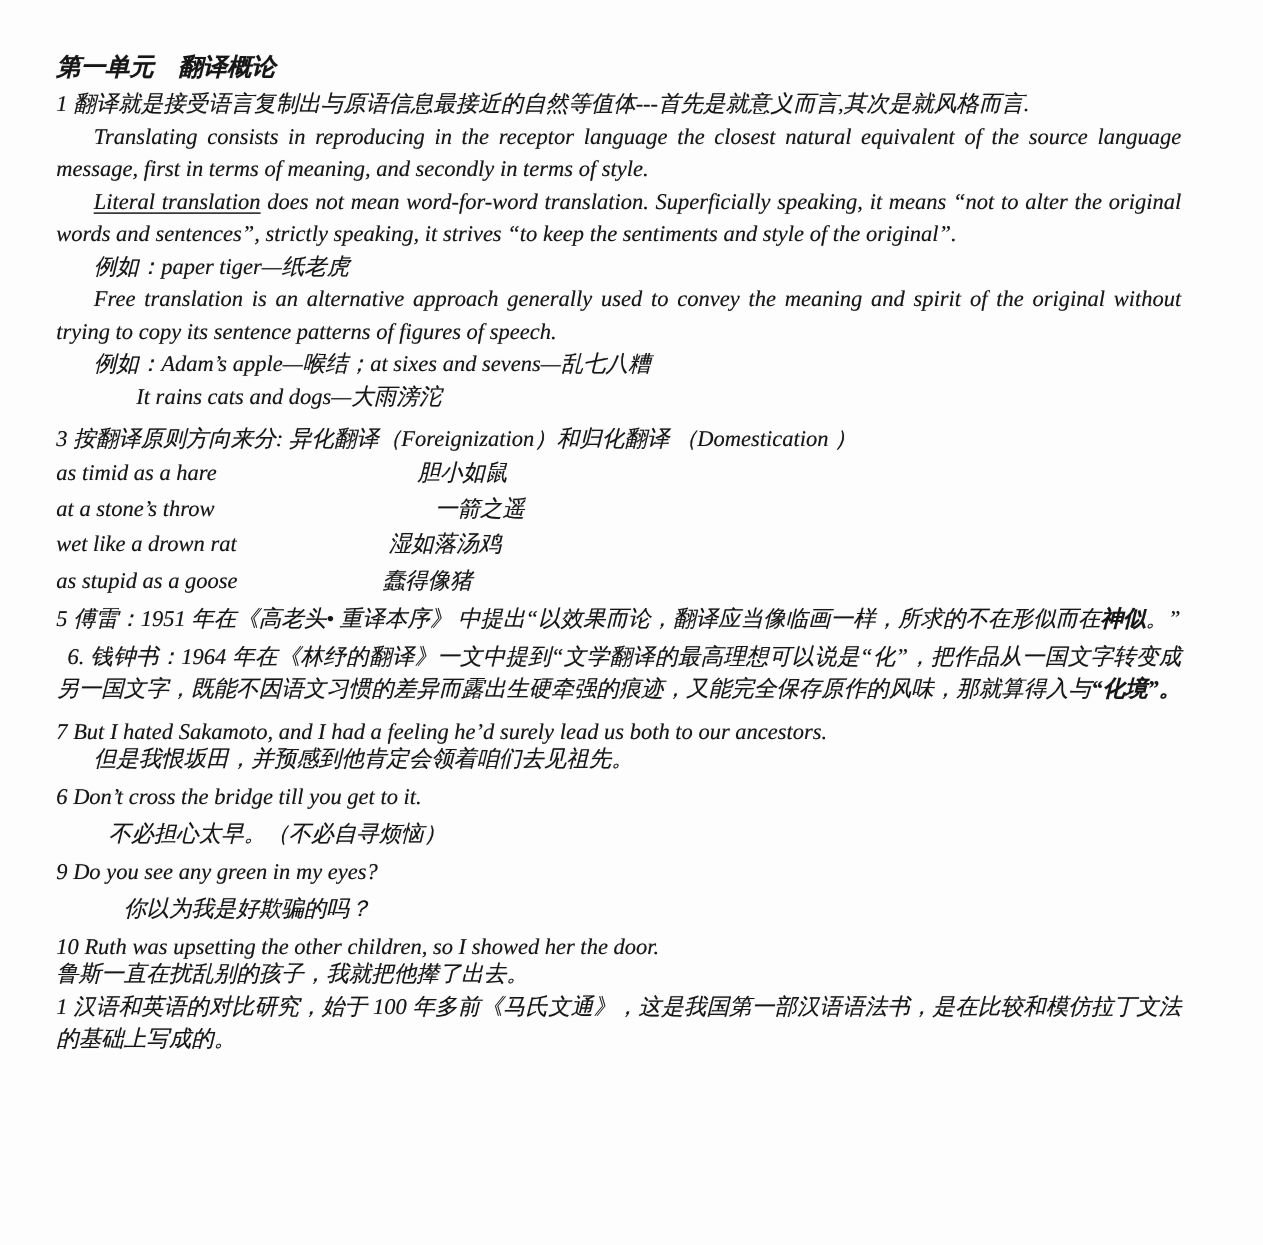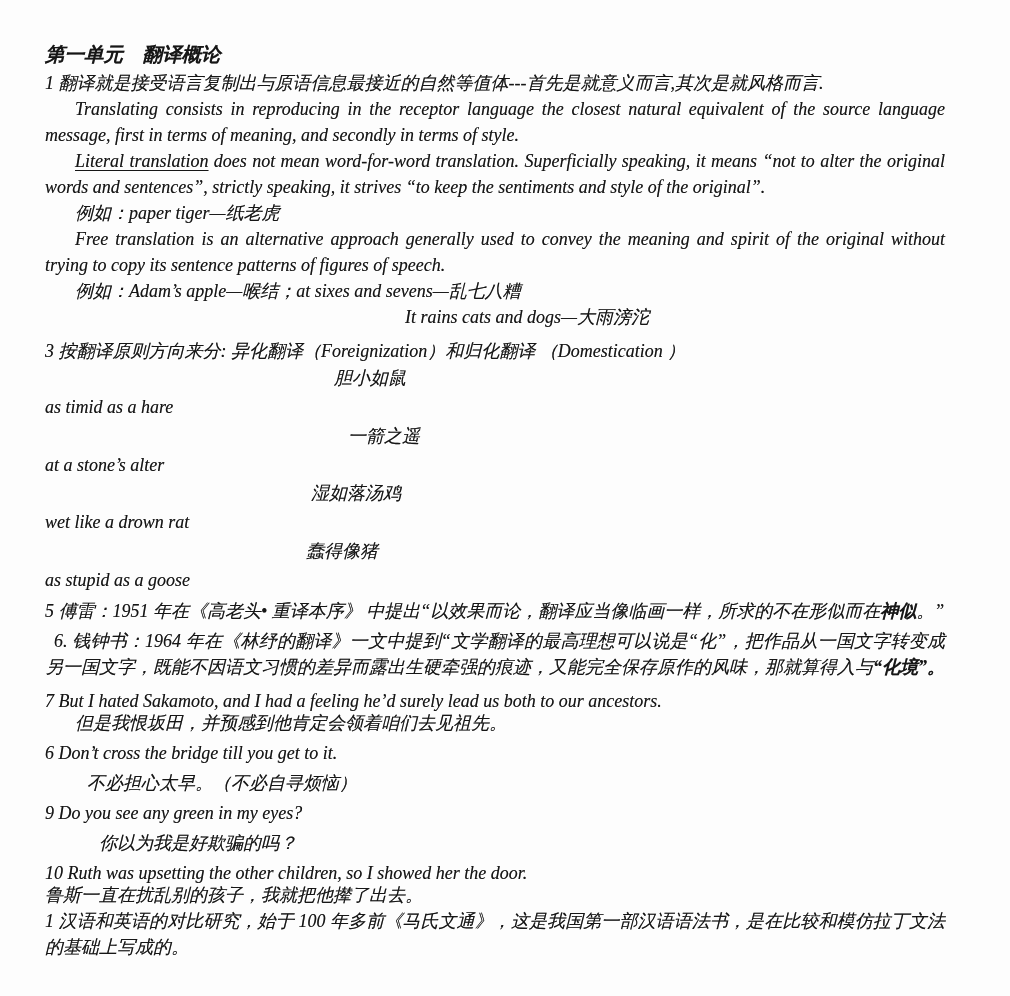--- a/index.html
+++ b/index.html
@@ -31,33 +31,33 @@
     font-weight:bold;
     font-size:19.5px;
     line-height:30px;
   }
   .b{font-weight:bold;}
   .u{text-decoration:underline;text-underline-offset:3px;}
   .just{text-align:justify;}
   .jcn{text-align:justify;}
   .ind{text-indent:30px;}
   .ind05{text-indent:9px;}
-  .ind2{text-indent:64px;text-align:center;}
+  .ind2{text-indent:64px;}
   .ind3{text-indent:42px;}
   .ind4{text-indent:54px;}
   .gap{margin-top:8px;}
   .gapS{margin-top:4px;}
   .tight{margin-top:-4px;}
   .pair{
     display:flex;
     font-size:18px;
     line-height:27.5px;
     margin-top:1px;
   }
-  .pair .en{flex:none;width:255px;margin-top:29px;}
+  .pair .en{flex:none;width:255px;}
   .pair .cn{flex:none;}
   
   [data-name="pair-hare"]  .cn{margin-left:34px;}
   [data-name="pair-stone"] .cn{margin-left:48px;}
   [data-name="pair-rat"]   .cn{margin-left:11px;}
   [data-name="pair-goose"] .cn{margin-left:6px;}
 </style>
 </head>
 <body>
 
@@ -69,21 +69,21 @@
     <p class="line ind" data-name="literal-example"><span data-name="literal-example-segment-0">例如：paper tiger—纸老虎</span></p>
     <p class="line ind just" data-name="free-translation-def"><span data-name="free-translation-def-segment-0">Free translation is an alternative approach generally used to convey the meaning and spirit of the original without trying to copy its sentence patterns of figures of speech.</span></p>
     <p class="line ind" data-name="free-example-1"><span data-name="free-example-1-segment-0">例如：Adam’s apple—喉结；at sixes and sevens—乱七八糟</span></p>
     <p class="line ind2" data-name="free-example-2"><span data-name="free-example-2-segment-0">It rains cats and dogs—大雨滂沱</span></p>
     <p class="line gap" data-name="point3"><span data-name="point3-segment-0">3 按翻译原则方向来分: 异化翻译（Foreignization）和归化翻译 （Domestication ）</span></p>
     <div class="pair" data-name="pair-hare">
       <span class="en" data-name="pair-hare-english">as timid as a hare</span>
       <span class="cn" data-name="pair-hare-chinese">胆小如鼠</span>
     </div>
     <div class="pair" data-name="pair-stone">
-      <span class="en" data-name="pair-stone-english">at a stone’s alter</span>
+      <span class="en" data-name="pair-stone-english">at a stone’s throw</span>
       <span class="cn" data-name="pair-stone-chinese">一箭之遥</span>
     </div>
     <div class="pair" data-name="pair-rat">
       <span class="en" data-name="pair-rat-english">wet like a drown rat</span>
       <span class="cn" data-name="pair-rat-chinese">湿如落汤鸡</span>
     </div>
     <div class="pair" data-name="pair-goose">
       <span class="en" data-name="pair-goose-english">as stupid as a goose</span>
       <span class="cn" data-name="pair-goose-chinese">蠢得像猪</span>
     </div>

